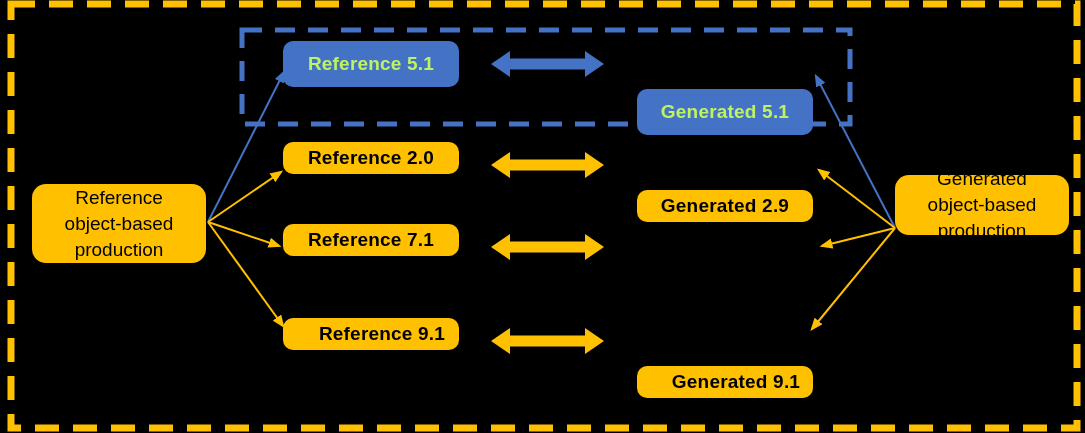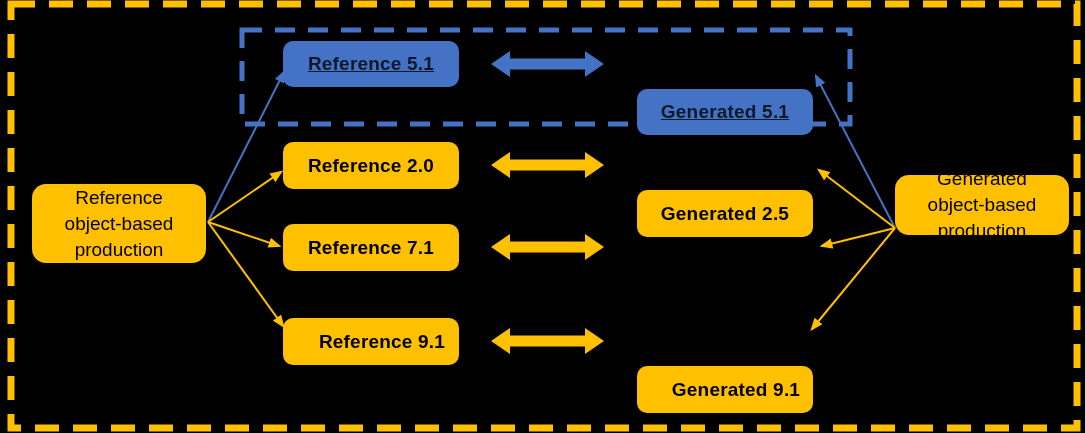--- a/index.html
+++ b/index.html
@@ -25,27 +25,27 @@
   .node {
     position: absolute;
     display: flex;
     align-items: center;
     justify-content: center;
     text-align: center;
     box-sizing: border-box;
   }
   .small-box {
     width: 176px;
-    height: 47px;
+    height: 32px;
     border-radius: 10px;
     font-size: 19px;
     font-weight: 700;
     letter-spacing: 0.2px;
   }
-  .blue-box  { background: #4472C4; color: #0f172a; text-decoration: underline; }
+  .blue-box  { background: #4472C4; color: #bef264; }
   .gold-box  { background: #FFC000; color: #000000; }
   .big-box {
     width: 174px;
     border-radius: 14px;
     background: #FFC000;
     color: #000000;
     font-size: 19px;
     font-weight: 400;
     line-height: 26px;
     white-space: pre-line;
@@ -100,20 +100,20 @@
 production</div>
 
   <div class="node big-box dst-box">Generated
 object-based
 production</div>
 
   <div class="node small-box blue-box col-ref row-51">Reference 5.1</div>
   <div class="node small-box blue-box col-gen row-51">Generated 5.1</div>
 
   <div class="node small-box gold-box col-ref row-20">Reference 2.0</div>
-  <div class="node small-box gold-box col-gen row-20">Generated 2.5</div>
+  <div class="node small-box gold-box col-gen row-20">Generated 2.9</div>
 
   <div class="node small-box gold-box col-ref row-71">Reference 7.1</div>
 
   <div class="node small-box gold-box col-ref row-91">Reference 9.1</div>
   <div class="node small-box gold-box col-gen row-91">Generated 9.1</div>
 
 </div>
 
 </body></html>

